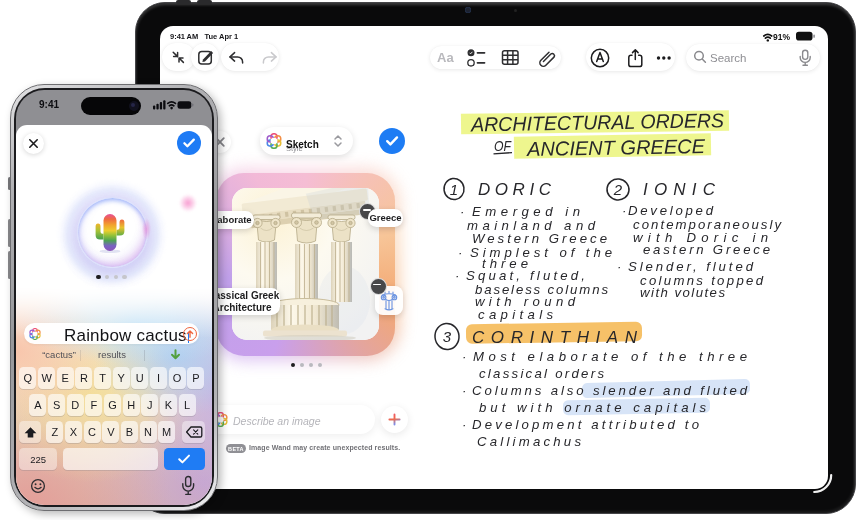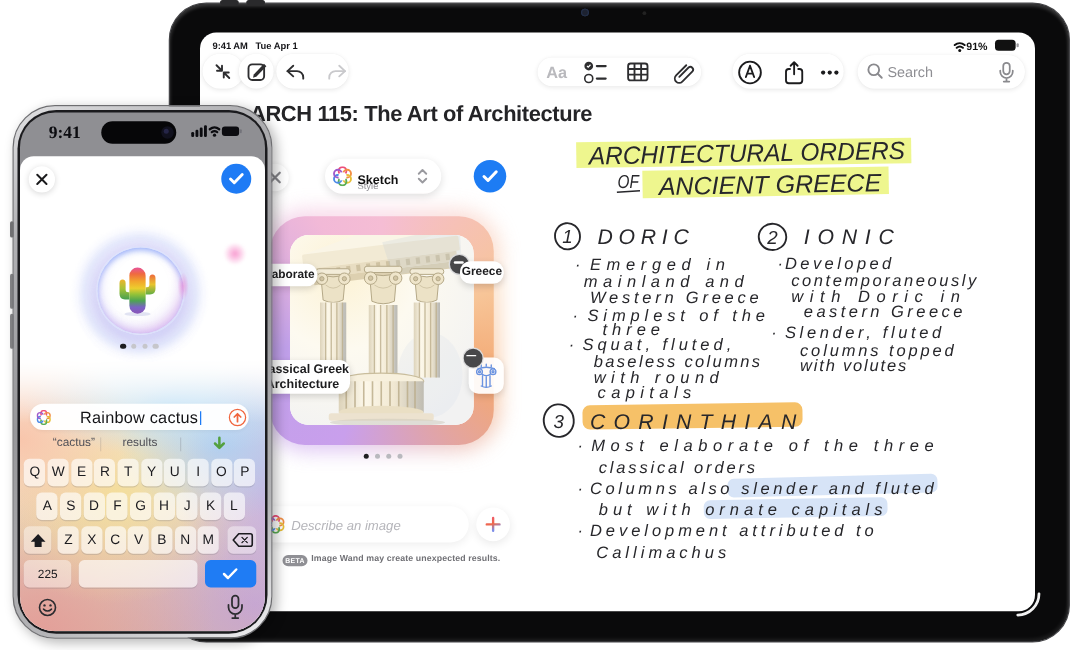--- a/index.html
+++ b/index.html
@@ -101,21 +101,20 @@
   <g stroke="#111" stroke-width="1.7" fill="none" stroke-linecap="round">
     <path d="M603.8 10 a6.3 6.3 0 0 1 7.9 0"></path>
     <path d="M605.4 12.2 a3.9 3.9 0 0 1 4.9 0"></path>
   </g>
   <circle cx="607.8" cy="14.4" r="1.2" fill="#111"></circle>
 
   <rect x="636" y="5.8" width="16.5" height="8.8" rx="2.8" fill="#111"></rect>
   <rect x="653.2" y="8.6" width="1.8" height="3.2" rx="0.9" fill="#9a9a9e"></rect>
 </svg>
 
-<div class="abs" style="left:40px;top:55px;font-size:17.5px;font-weight:700;color:#242427;letter-spacing:-.3px;">ARCH 115: The Art of Architecture</div>
 <svg class="abs" style="left:0;top:0;" width="668" height="463" viewBox="160 26 668 463" font-family="Liberation Sans" font-style="italic">
 
   <rect x="461" y="112" width="268" height="20.5" fill="#edf584" opacity=".92" transform="rotate(-.8 595 122)"></rect>
   <rect x="514" y="135" width="197" height="22" fill="#edf584" opacity=".92" transform="rotate(-1 610 146)"></rect>
   <rect x="466" y="323" width="176" height="19.5" rx="6" fill="#f5ba58" opacity=".9" transform="rotate(-.8 554 332)"></rect>
   <rect x="582" y="381" width="168" height="15" rx="5" fill="#bcd2f2" opacity=".6" transform="rotate(-1.5 666 388)"></rect>
   <rect x="563" y="399" width="147" height="15" rx="5" fill="#bcd2f2" opacity=".6" transform="rotate(-1 636 406)"></rect>
 
   <g fill="#27272b">
     <text x="471" y="129.5" font-size="20" textLength="253" lengthAdjust="spacingAndGlyphs" transform="rotate(-1 590 120)">ARCHITECTURAL ORDERS</text>
@@ -361,21 +360,21 @@
 
 </div>
 
 <div class="abs" style="left:8px;top:177px;width:3px;height:13px;background:#77777a;border-radius:1.5px;"></div>
 <div class="abs" style="left:7.5px;top:219px;width:3.5px;height:28px;background:#88888b;border-radius:1.5px;"></div>
 <div class="abs" style="left:7.5px;top:251px;width:3.5px;height:28px;background:#88888b;border-radius:1.5px;"></div>
 <div id="iphone" class="abs">
 <div id="phbez" class="abs">
 <div id="phscreen" class="abs">
 
-<div class="abs" style="left:23px;top:9px;font-size:14px;font-weight:700;color:#0c0c10;font-family:Liberation Serif, serif;">9:41</div>
+<div class="abs" style="left:23px;top:9px;font-size:10px;font-weight:700;color:#0c0c10;">9:41</div>
 <div class="abs" style="left:65px;top:6.5px;width:60px;height:18px;border-radius:9px;background:#060608;"></div>
 <div class="abs" style="left:112.5px;top:10.5px;width:10px;height:10px;border-radius:50%;background:#11111e;"></div>
 <div class="abs" style="left:115px;top:13px;width:4px;height:4px;border-radius:50%;background:#252547;"></div>
 <svg class="abs" style="left:0;top:0;" width="196" height="30" viewBox="0 0 196 30">
   <g fill="#0c0c10">
     <rect x="137" y="15.5" width="2.3" height="4" rx="1"></rect>
     <rect x="140.4" y="13.8" width="2.3" height="5.7" rx="1"></rect>
     <rect x="143.8" y="12" width="2.3" height="7.5" rx="1"></rect>
     <rect x="147.2" y="10.2" width="2.3" height="9.3" rx="1"></rect>
   </g>
@@ -454,21 +453,21 @@
   <g fill="none" stroke-width="1.5" opacity=".95">
   <circle cx="8" cy="3.8" r="3.1" stroke="#ec4672"></circle>
             <circle cx="11.7" cy="5.9" r="3.1" stroke="#f2883a"></circle>
   <circle cx="11.7" cy="10.1" r="3.1" stroke="#e6bc2e"></circle>
             <circle cx="8" cy="12.2" r="3.1" stroke="#52aa4c"></circle>
   <circle cx="4.3" cy="10.1" r="3.1" stroke="#4284e6"></circle>
             <circle cx="4.3" cy="5.9" r="3.1" stroke="#9a52c8"></circle>
   </g>
           <circle cx="8" cy="8" r="3.3" fill="#fff"></circle>
 </svg>
-<div class="abs" style="left:28px;top:236px;font-size:13px;letter-spacing:.2px;color:#131316;padding-left:20px;">Rainbow cactus<span style="display:inline-block;width:1.5px;height:11px;background:#1e7bf5;vertical-align:-2px;margin-left:1px;"></span></div>
+<div class="abs" style="left:28px;top:236px;font-size:17px;letter-spacing:.2px;color:#131316;padding-left:20px;">Rainbow cactus<span style="display:inline-block;width:1.5px;height:11px;background:#1e7bf5;vertical-align:-2px;margin-left:1px;"></span></div>
 <div class="abs" style="left:167px;top:236.5px;width:14px;height:14px;border-radius:50%;border:1.5px solid #f0653e;box-sizing:border-box;"></div>
 <svg class="abs" style="left:167px;top:236.5px;" width="14" height="14">
           <path d="M7 10.3 V4.2 M4.4 6.6 L7 4 L9.6 6.6" stroke="#f0653e" stroke-width="1.4" fill="none" stroke-linecap="round" stroke-linejoin="round"></path>
         </svg>
 
 <div class="abs" style="left:4px;top:259px;width:56px;height:12px;font-size:9.5px;color:#515158;text-align:right;">“cactus”</div>
 <div class="abs" style="left:66px;top:259px;width:60px;height:12px;font-size:9.5px;color:#515158;text-align:center;">results</div>
 <div class="abs" style="left:64px;top:259.5px;width:1px;height:11px;background:rgba(80,80,90,.14);"></div>
         <div class="abs" style="left:128px;top:259.5px;width:1px;height:11px;background:rgba(80,80,90,.18);"></div>
 <svg class="abs" style="left:152px;top:256.5px;" width="15" height="15">

